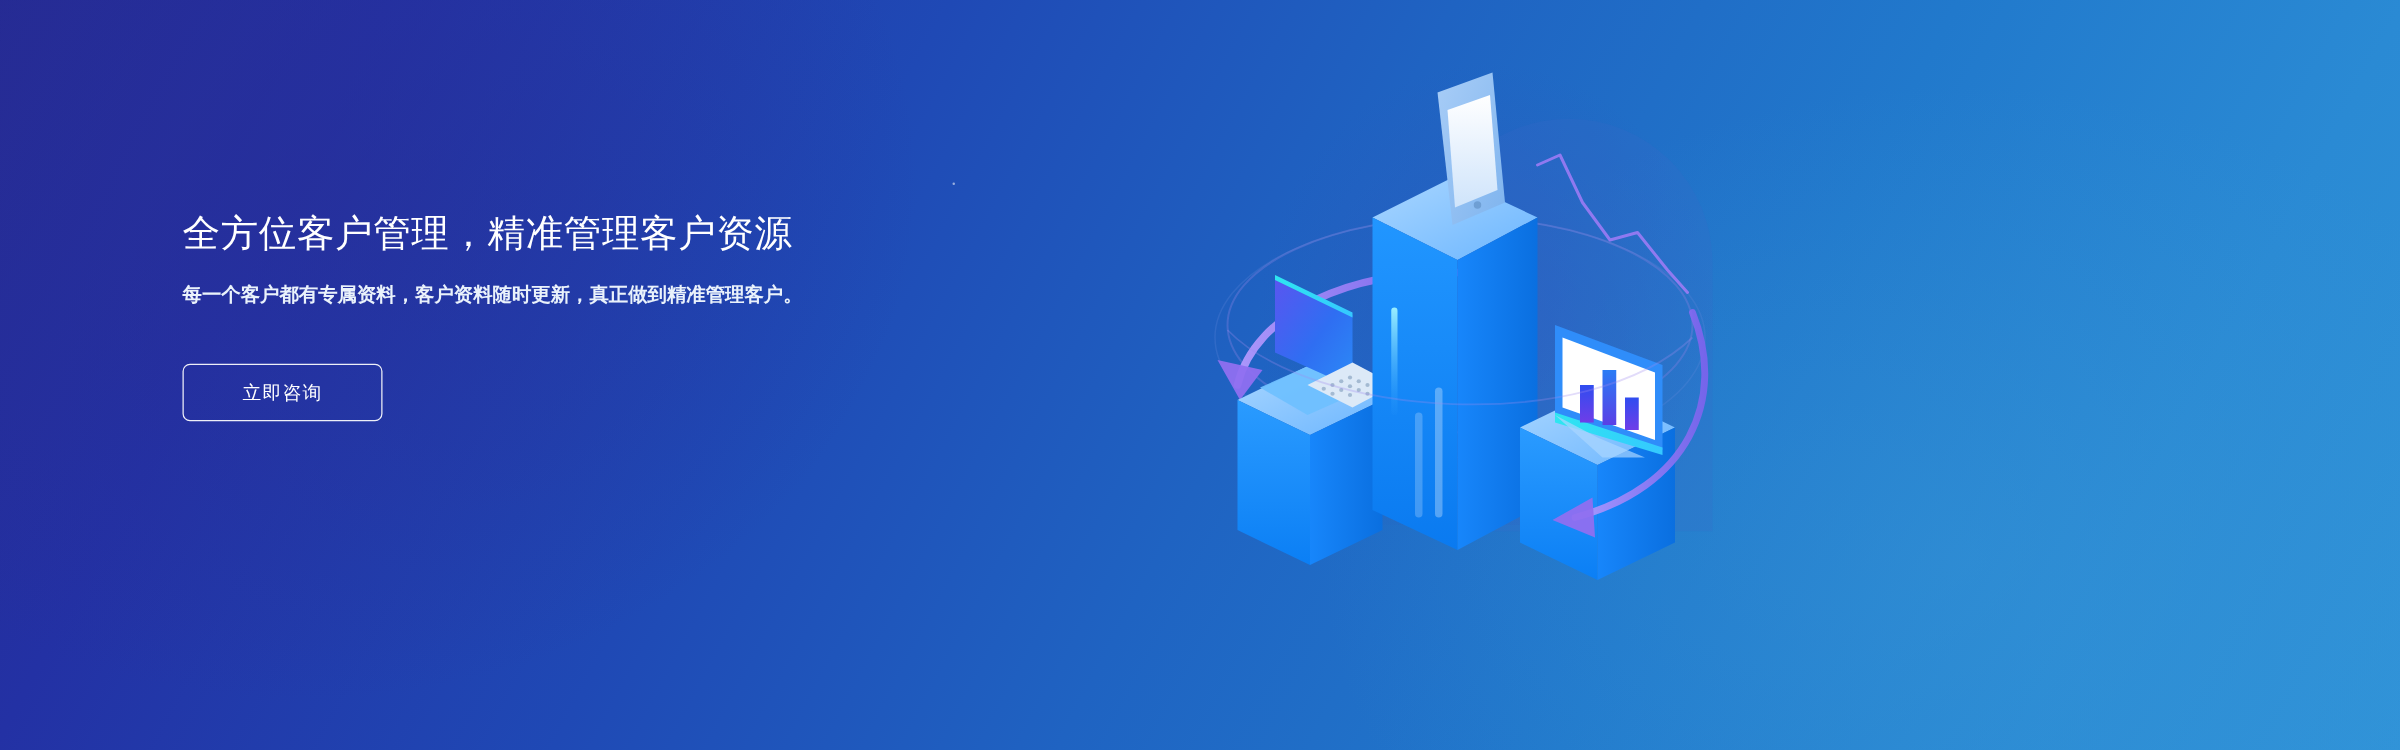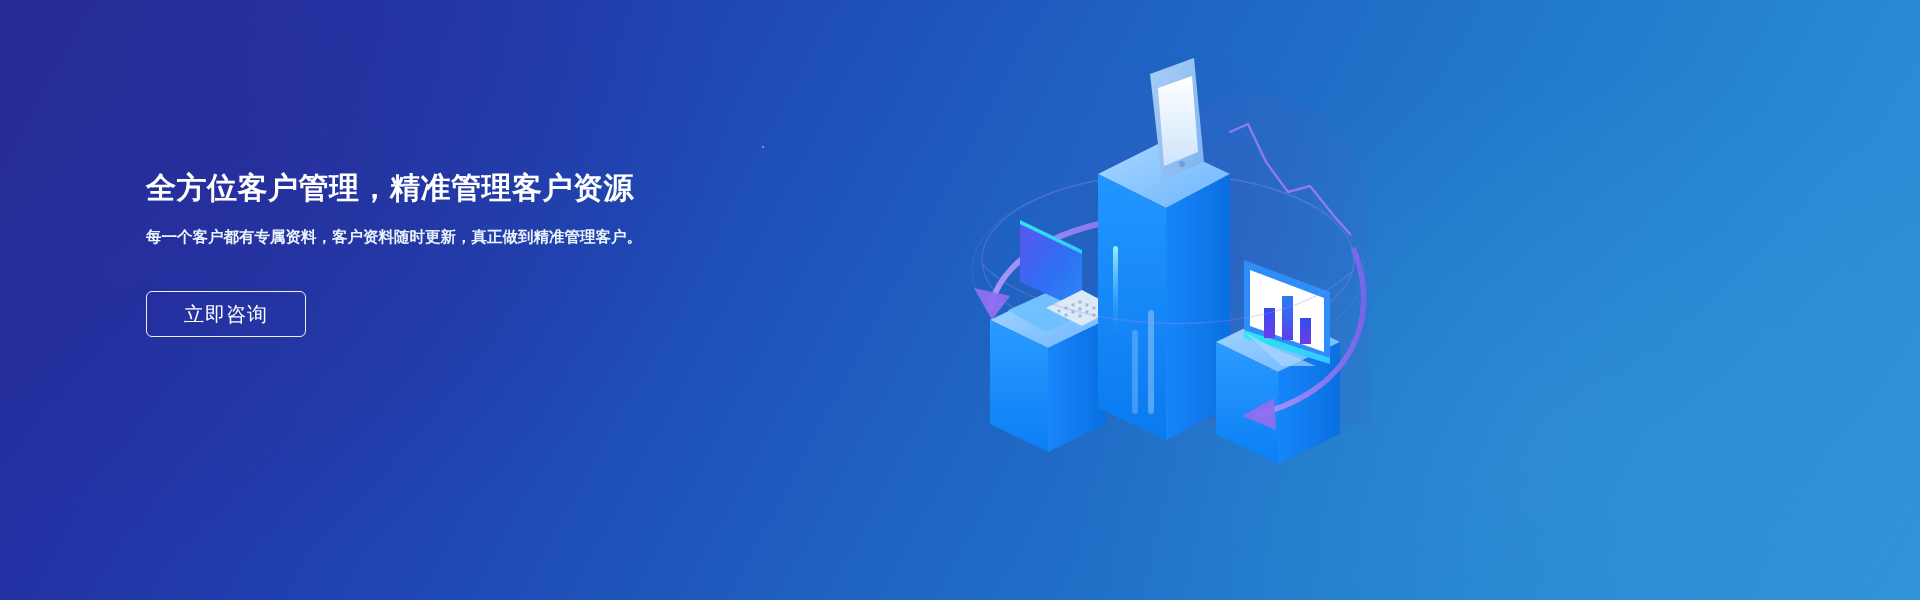--- a/index.html
+++ b/index.html
@@ -61,21 +61,21 @@
   
   .copy {
     position: absolute;
     left: 146px;
     top: 168px;
     width: 640px;
   }
   .headline {
     color: #ffffff;
     font-size: 30px;
-    font-weight: bold;
+    font-weight: normal;
     letter-spacing: 0.5px;
     line-height: 1.3;
     white-space: nowrap;
   }
   .subcopy {
     margin-top: 18px;
     color: #eaf2fb;
     font-size: 15.5px;
     line-height: 1.55;
     width: 600px;
@@ -85,21 +85,21 @@
   .cta {
     display: inline-flex;
     align-items: center;
     justify-content: center;
     width: 160px;
     height: 46px;
     border: 1.5px solid rgba(255,255,255,0.92);
     border-radius: 6px;
     background: transparent;
     color: #ffffff;
-    font-size: 20px;
+    font-size: 15px;
     letter-spacing: 1px;
     cursor: pointer;
     font-family: inherit;
   }
 
   
   #illustration {
     position: absolute;
     left: 930px;
     top: 20px;

